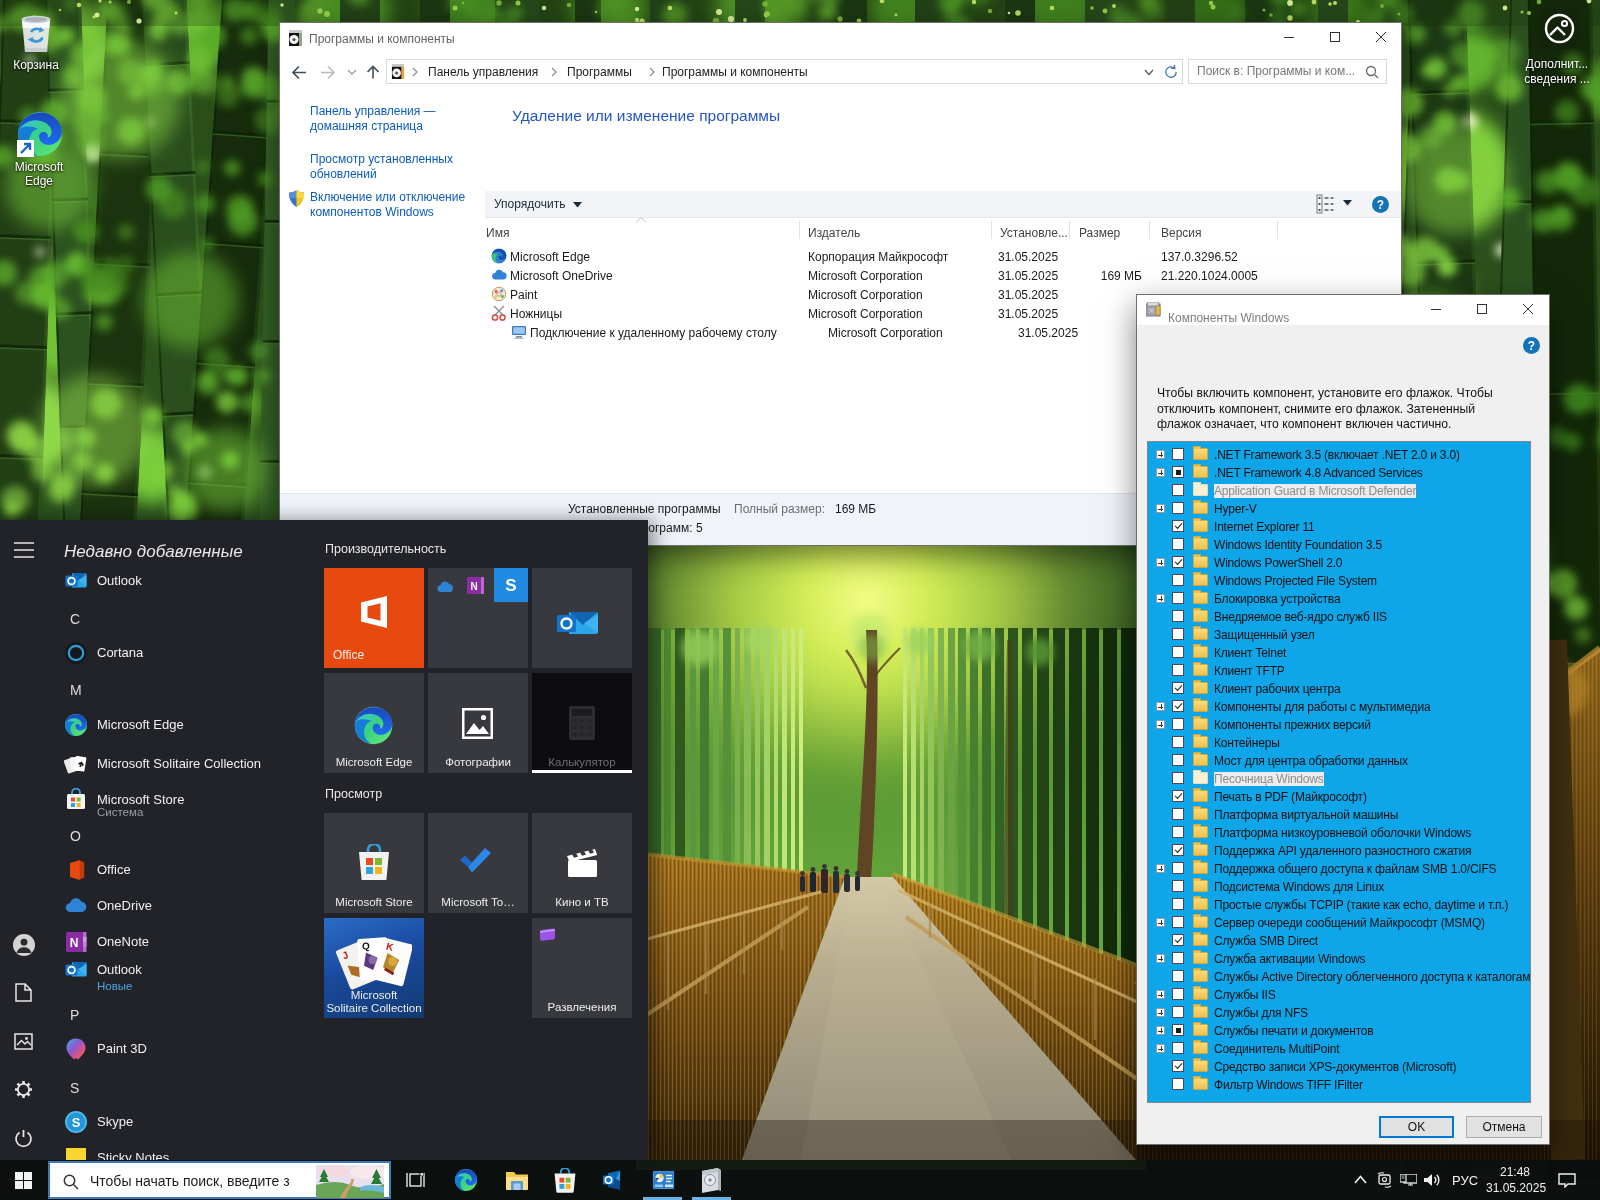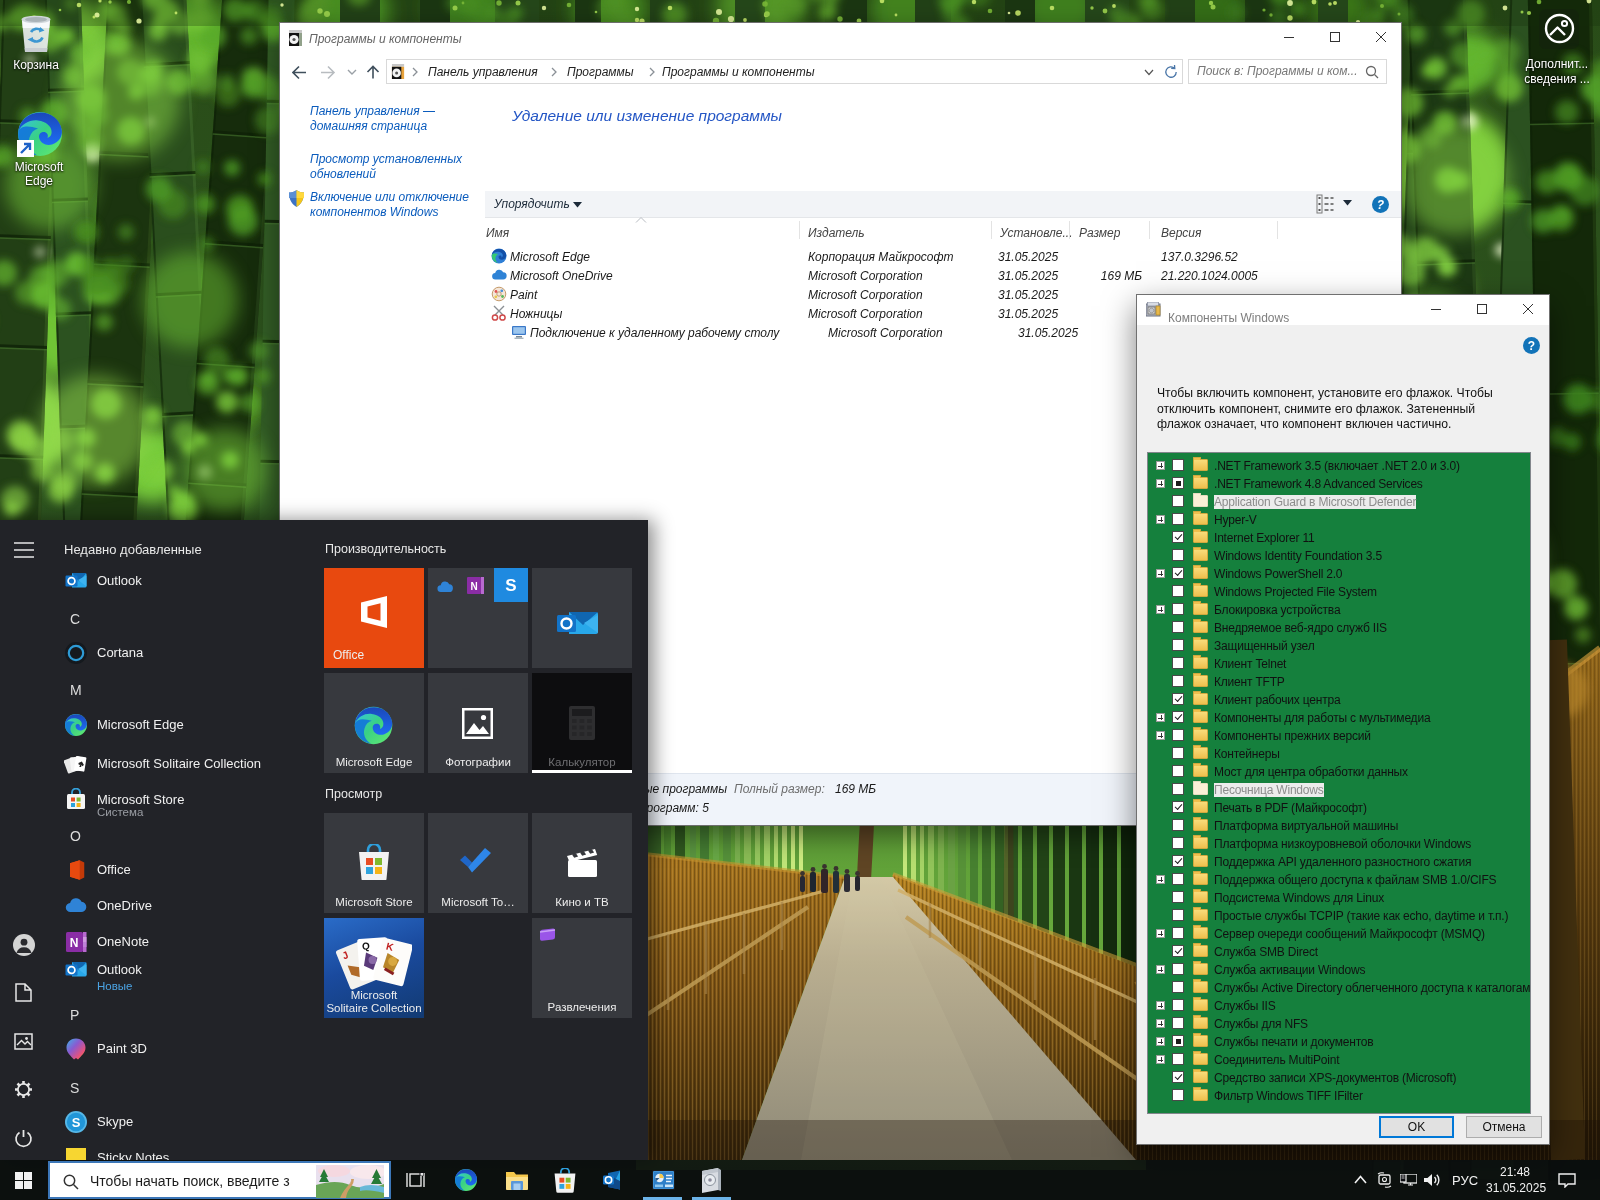--- a/index.html
+++ b/index.html
@@ -1,21 +1,21 @@
 <!DOCTYPE html>
 <html><head><meta charset="utf-8">
 <style>
 html,body{margin:0;padding:0;}
 #desk{position:relative;width:1600px;height:1200px;overflow:hidden;font-family:"Liberation Sans",sans-serif;background:#2b4d1c;}
 #desk *{box-sizing:border-box;}
 .abs{position:absolute;}
 
 .dlbl{position:absolute;color:#fff;font-size:12px;text-align:center;text-shadow:0 1px 2px rgba(0,0,0,.85),0 0 3px rgba(0,0,0,.6);}
 
-#win{left:279px;top:22px;width:1123px;height:804px;background:#fff;box-shadow:0 10px 26px rgba(0,0,0,.45);border:1px solid #6e6e6e;font-size:12px;color:#1a1a1a;font-style:italic;}
+#win{left:279px;top:22px;width:1123px;height:524px;background:#fff;box-shadow:0 10px 26px rgba(0,0,0,.45);border:1px solid #6e6e6e;font-size:12px;color:#1a1a1a;}
 #win .tbar{position:absolute;left:0;top:0;right:0;height:32px;background:#fff;}
 #win .ttl{position:absolute;left:29px;top:9px;font-size:12px;color:#646464;}
 .capb{position:absolute;top:0;width:46px;height:30px;color:#333;text-align:center;line-height:30px;font-size:13px;}
 #win .navr{position:absolute;left:0;top:32px;right:0;height:34px;background:#fff;}
 .abox{position:absolute;left:106px;top:4px;width:797px;height:25px;border:1px solid #d9d9d9;background:#fff;}
 .sbox{position:absolute;left:908px;top:4px;width:199px;height:25px;border:1px solid #d9d9d9;background:#fff;color:#777;font-size:12px;line-height:23px;padding-left:8px;}
 .crumb{font-size:12px;color:#222;}
 #win .lnav{position:absolute;left:0;top:66px;width:205px;bottom:52px;background:#fff;}
 #win .lnav a{color:#0b5cbd;font-size:12px;text-decoration:none;display:block;line-height:14.5px;}
 #win .main{position:absolute;left:205px;top:66px;right:0;bottom:52px;background:#fff;}
@@ -25,21 +25,21 @@
 .hsep{position:absolute;top:2px;width:1px;height:18px;background:#e3e3e3;}
 .lrow{position:absolute;left:0;right:0;height:19px;font-size:12px;color:#1a1a1a;}
 .lic{position:absolute;left:6px;top:1px;width:16px;height:16px;}
 #win .dpane{position:absolute;left:0;bottom:0;right:0;height:52px;background:#f0f4fa;border-top:1px solid #dfe5ee;font-size:12px;}
 
 #dlg{left:1136px;top:294px;width:414px;height:851px;background:#f0f0f0;border:1px solid #707070;box-shadow:0 12px 30px rgba(0,0,0,.5);}
 #dlg .tbar{position:absolute;left:0;top:0;right:0;height:30px;background:#fff;}
 #dlg .ttl{position:absolute;left:31px;top:8px;font-size:12px;color:#7e7e7e;margin-top:8px;}
 #dlg h2{position:absolute;left:20px;top:38px;width:330px;font-weight:normal;font-size:15.5px;color:#2456c5;line-height:21px;margin:0;}
 #dlg .desc{position:absolute;left:20px;top:91px;width:360px;font-size:12.2px;color:#111;line-height:15.7px;}
-#dlg .lbox{position:absolute;left:10px;top:157px;width:384px;height:662px;background:#15803d;border:1px solid #82868c;overflow:hidden;}
+#dlg .lbox{position:absolute;left:10px;top:146px;width:384px;height:662px;background:#0ea5e9;border:1px solid #82868c;overflow:hidden;}
 .fr{position:relative;height:18px;}
 .fr .ex{position:absolute;left:8px;top:4px;width:9px;height:9px;border:1px solid #9a9a9a;background:#fff;}
 .fr .ex:before{content:"";position:absolute;left:1px;top:3.5px;width:5px;height:1px;background:#333;}
 .fr .ex:after{content:"";position:absolute;left:3.5px;top:1px;width:1px;height:5px;background:#333;}
 .fr .cb{position:absolute;left:24px;top:2px;width:12px;height:12px;border:1px solid #494949;background:#fff;}
 .fr .cb.c:before{content:"";position:absolute;left:1.5px;top:2px;width:6px;height:3px;border-left:1.8px solid #1c1c1c;border-bottom:1.8px solid #1c1c1c;transform:rotate(-48deg);}
 .fr .cb.p:before{content:"";position:absolute;left:2.5px;top:2.5px;width:5px;height:5px;background:#1c1c1c;}
 .fr .fo{position:absolute;left:45px;top:2px;width:15px;height:12px;background:linear-gradient(#f9dc7a,#eec04e);border:1px solid #d0a83e;border-radius:1px;}
 .fr .fo:before{content:"";position:absolute;left:-1px;top:-3px;width:6px;height:2px;background:#eec04e;border:1px solid #d0a83e;border-bottom:none;border-radius:1px 1px 0 0;}
 .fr.g .fo{background:#faf0d6;border-color:#e6dcbe;}
@@ -1170,21 +1170,21 @@
   </div>
   <div class="btn" style="left:242px;top:821px;width:75px;border:1px solid #0078d7;box-shadow:inset 0 0 0 1px #0078d7;">OK</div>
   <div class="btn" style="left:329px;top:821px;width:76px;">Отмена</div>
 </div>
 <div id="sm" class="abs">
   <svg class="abs" style="left:14px;top:22px" width="20" height="16" viewBox="0 0 20 16">
         <g stroke="#e6e6e6" stroke-width="1.6">
           <path d="M0 1 h20 M0 8 h20 M0 15 h20"></path>
         </g>
       </svg>
-  <div class="abs" style="left:64px;top:22px;font-size:13px;color:#e8e8e8;">Недавно добавленные</div>
+  <div class="abs" style="left:64px;top:22px;font-size:17px;color:#e8e8e8;font-style:italic;">Недавно добавленные</div>
   <div class="approw" style="top:49px;">
         <svg class="ic" viewBox="0 0 24 24" width="24" height="24">
           <path d="M8 4 h13 a1.5 1.5 0 0 1 1.5 1.5 V17 a1.5 1.5 0 0 1 -1.5 1.5 H8 Z" fill="#28a8ea"></path>
           <path d="M8 4 h14.5 L15 12.5 Z" fill="#1066b0"></path>
           <path d="M22.5 17.5 L14 11 L22.5 6.5 Z" fill="#3db3f0"></path>
           <rect x="1.5" y="6.5" width="12" height="11" rx="1.2" fill="#1273c8"></rect>
           <circle cx="7.5" cy="12" r="3.4" fill="none" stroke="#fff" stroke-width="1.7"></circle>
         </svg>
         <span class="tx">Outlook</span>
       </div>

